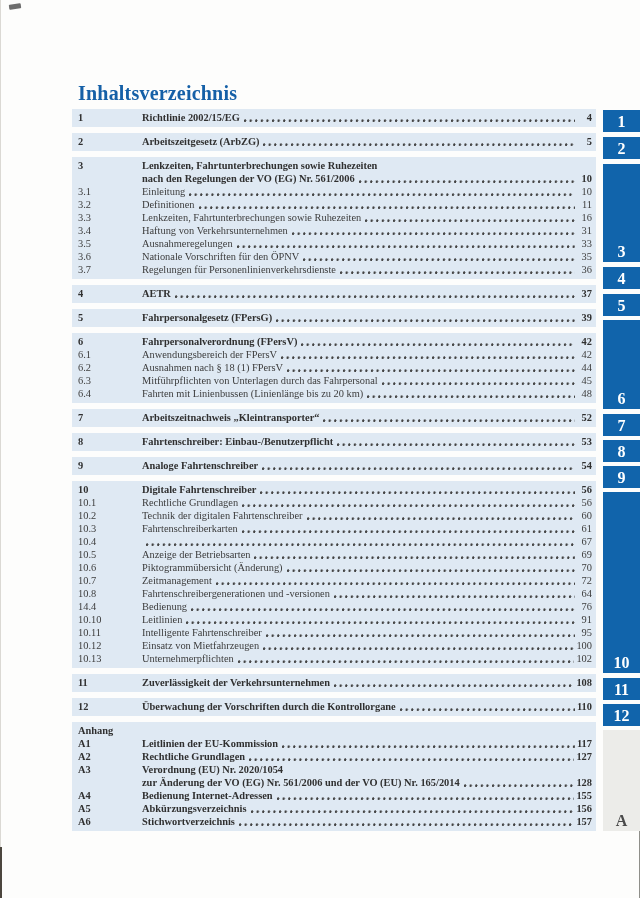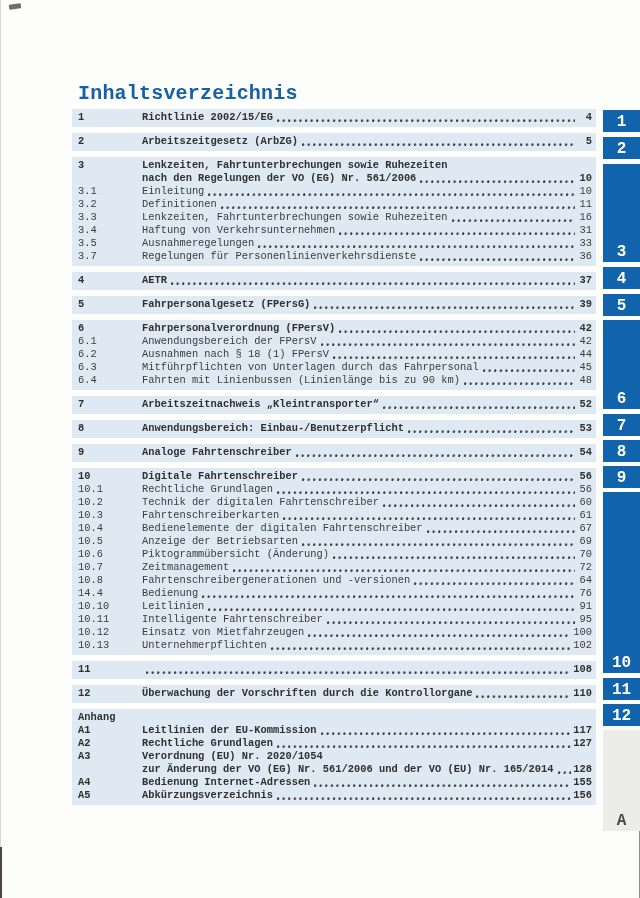--- a/index.html
+++ b/index.html
@@ -1,19 +1,19 @@
 <!DOCTYPE html>
 <html style="--page-bg: #fdfdfc; --title-blue: #1560a7; --tab-blue: #1164ab; --band-blue: #dfe9f3; --text-dark: #3c3c3c; --dot-color: #424242; --tab-gray-bg: #ecece9; --tab-gray-text: #4a4a4a;"><head>
 <meta charset="utf-8">
 <style>
   html,body{margin:0;padding:0;}
   .page{
     position:relative;width:640px;height:898px;overflow:hidden;
     background:var(--page-bg,#fdfdfc);
-    font-family:Liberation Mono, monospace;
+    font-family:Liberation Serif, serif;
     color:var(--text-dark,#3c3c3c);
   }
   .page-title{
     position:absolute;left:78px;top:82px;margin:0;
     font-size:20px;font-weight:bold;letter-spacing:.2px;
     color:var(--title-blue,#1560a7);
   }
   .toc{position:absolute;left:72px;top:109px;width:524px;}
   .toc-block{
     background:var(--band-blue,#dfe9f3);
@@ -111,20 +111,26 @@
           <span class="dots"></span>
           <span class="pg">31</span>
         </div>
         <div class="toc-row">
           <span class="num">3.5</span>
           <span class="ttl">Ausnahmeregelungen</span>
           <span class="dots"></span>
           <span class="pg">33</span>
         </div>
         <div class="toc-row">
+          <span class="num">3.6</span>
+          <span class="ttl">Nationale Vorschriften für den ÖPNV</span>
+          <span class="dots"></span>
+          <span class="pg">35</span>
+        </div>
+        <div class="toc-row">
           <span class="num">3.7</span>
           <span class="ttl">Regelungen für Personenlinienverkehrsdienste</span>
           <span class="dots"></span>
           <span class="pg">36</span>
         </div>
       </div>
       <div class="toc-block">
         <div class="toc-row bold">
           <span class="num">4</span>
           <span class="ttl">AETR</span>
@@ -160,37 +166,37 @@
           <span class="pg">44</span>
         </div>
         <div class="toc-row">
           <span class="num">6.3</span>
           <span class="ttl">Mitführpflichten von Unterlagen durch das Fahrpersonal</span>
           <span class="dots"></span>
           <span class="pg">45</span>
         </div>
         <div class="toc-row">
           <span class="num">6.4</span>
-          <span class="ttl">Fahrten mit Linienbussen (Linienlänge bis zu 90 km)</span>
+          <span class="ttl">Fahrten mit Linienbussen (Linienlänge bis zu 20 km)</span>
           <span class="dots"></span>
           <span class="pg">48</span>
         </div>
       </div>
       <div class="toc-block">
         <div class="toc-row bold">
           <span class="num">7</span>
           <span class="ttl">Arbeitszeitnachweis „Kleintransporter“</span>
           <span class="dots"></span>
           <span class="pg">52</span>
         </div>
       </div>
       <div class="toc-block">
         <div class="toc-row bold">
           <span class="num">8</span>
-          <span class="ttl">Anwendungsbereich: Einbau-/Benutzerpflicht</span>
+          <span class="ttl">Fahrtenschreiber: Einbau-/Benutzerpflicht</span>
           <span class="dots"></span>
           <span class="pg">53</span>
         </div>
       </div>
       <div class="toc-block">
         <div class="toc-row bold">
           <span class="num">9</span>
           <span class="ttl">Analoge Fahrtenschreiber</span>
           <span class="dots"></span>
           <span class="pg">54</span>
@@ -216,21 +222,20 @@
           <span class="pg">60</span>
         </div>
         <div class="toc-row">
           <span class="num">10.3</span>
           <span class="ttl">Fahrtenschreiberkarten</span>
           <span class="dots"></span>
           <span class="pg">61</span>
         </div>
         <div class="toc-row">
           <span class="num">10.4</span>
-          <span class="ttl">Bedienelemente der digitalen Fahrtenschreiber</span>
           <span class="dots"></span>
           <span class="pg">67</span>
         </div>
         <div class="toc-row">
           <span class="num">10.5</span>
           <span class="ttl">Anzeige der Betriebsarten</span>
           <span class="dots"></span>
           <span class="pg">69</span>
         </div>
         <div class="toc-row">
@@ -278,20 +283,21 @@
         <div class="toc-row">
           <span class="num">10.13</span>
           <span class="ttl">Unternehmerpflichten</span>
           <span class="dots"></span>
           <span class="pg">102</span>
         </div>
       </div>
       <div class="toc-block">
         <div class="toc-row bold">
           <span class="num">11</span>
+          <span class="ttl">Zuverlässigkeit der Verkehrsunternehmen</span>
           <span class="dots"></span>
           <span class="pg">108</span>
         </div>
       </div>
       <div class="toc-block">
         <div class="toc-row bold">
           <span class="num">12</span>
           <span class="ttl">Überwachung der Vorschriften durch die Kontrollorgane</span>
           <span class="dots"></span>
           <span class="pg">110</span>
@@ -327,20 +333,26 @@
           <span class="num">A4</span>
           <span class="ttl">Bedienung Internet-Adressen</span>
           <span class="dots"></span>
           <span class="pg">155</span>
         </div>
         <div class="toc-row bold">
           <span class="num">A5</span>
           <span class="ttl">Abkürzungsverzeichnis</span>
           <span class="dots"></span>
           <span class="pg">156</span>
+        </div>
+        <div class="toc-row bold">
+          <span class="num">A6</span>
+          <span class="ttl">Stichwortverzeichnis</span>
+          <span class="dots"></span>
+          <span class="pg">157</span>
         </div>
       </div>
     </div>
 
   <div class="tabs" id="tabs">
       <div class="side-tab" style="top: 110px; height: 22px;">1</div>
       <div class="side-tab" style="top: 137px; height: 22px;">2</div>
       <div class="side-tab" style="top: 164px; height: 98px;">3</div>
       <div class="side-tab" style="top: 267px; height: 22px;">4</div>
       <div class="side-tab" style="top: 294px; height: 22px;">5</div>

